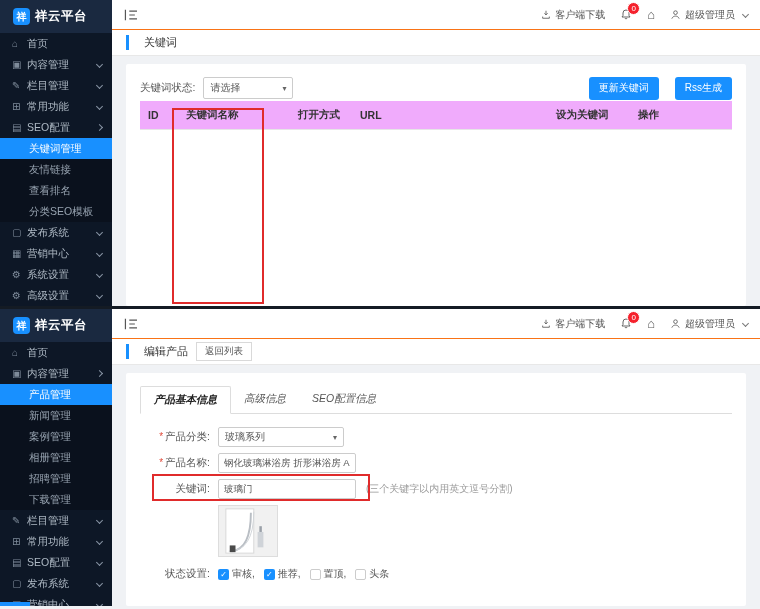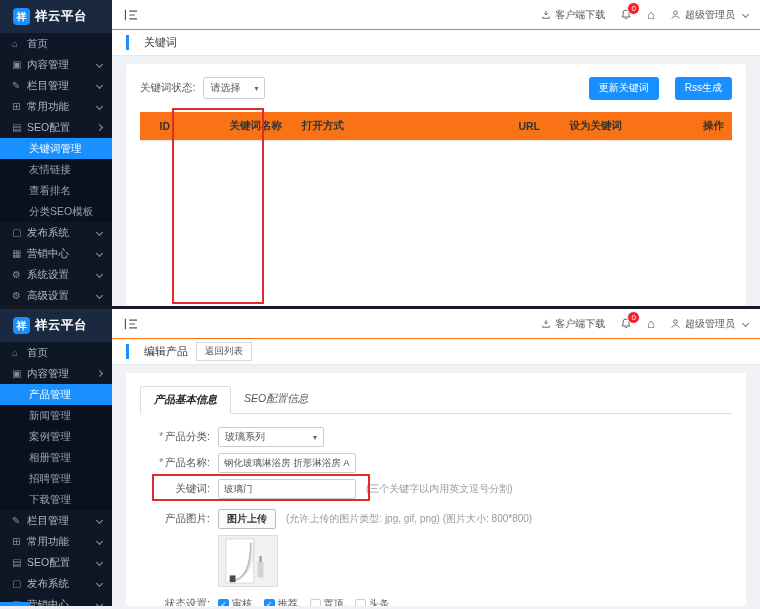--- a/index.html
+++ b/index.html
@@ -31,45 +31,45 @@
   .bell-wrap { position:relative; }
   .badge { position:absolute; top:-6px; right:-8px; min-width:13px; height:13px; padding:0 3px; background:#f5222d; border:1px solid #fff; border-radius:8px; color:#fff; font-size:8px; line-height:11px; text-align:center; }
   .home-glyph { font-size:13px; color:#555; }
   .crumbbar { height:26px; background:#fff; border-bottom:1px solid #e8e8e8; display:flex; align-items:center; padding:0 14px; gap:8px; flex-shrink:0; }
   .crumb { border-left:3px solid #1890ff; padding-left:15px; font-size:11px; color:#333;text-align:right; }
   .back-btn { border:1px solid #d9d9d9; background:#fff; border-radius:0; font-size:9.5px; padding:2px 8px; color:#555; cursor:pointer; }
   .content { flex:1; position:relative; overflow:hidden; }
   .card { position:absolute; left:14px; right:14px; top:8px; bottom:0; background:#fff; border-radius:2px; padding:12px 14px; overflow:hidden; }
 
   
-  .filter-row { display:flex; align-items:center; height:24px; margin-bottom:12px; }
+  .filter-row { display:flex; align-items:center; height:24px; margin-bottom:1px; }
   .filter-label { font-size:10.5px; color:#555; margin-right:8px; }
   .select { height:22px; border:1px solid #ccc; border-radius:2px; background:#fff; display:flex; align-items:center; justify-content:space-between; padding:0 6px; font-size:10px; color:#555; cursor:pointer; }
   .select .arrow { font-size:8px; color:#666; margin-left:6px; }
-  .filter-select { width:62px; }
+  .filter-select { width:90px; }
   .filter-btns { margin-left:auto; display:flex; gap:16px; }
   .btn-primary { height:23px; background:#1890ff; color:#fff; border:none; border-radius:3px; font-size:10px; padding:0 10px; cursor:pointer; }
   table.kw { width:100%; border-collapse:collapse; table-layout:fixed; }
-  table.kw th { background:#f97316; font-size:10.5px; color:#333; text-align:right; font-weight:bold; padding:7px 8px; border-bottom:1px solid #e6e6e6; white-space:nowrap; overflow:hidden; }
+  table.kw th { background:#f0abfc; font-size:10.5px; color:#333; text-align:left; font-weight:bold; padding:7px 8px; border-bottom:1px solid #e6e6e6; white-space:nowrap; overflow:hidden; }
   th.c-id,td.c-id { width:38px; padding-left:12px; }
   th.c-name,td.c-name { width:112px; }
   th.c-open,td.c-open { width:62px; }
   th.c-url,td.c-url { width:196px; }
   th.c-set,td.c-set { width:82px; padding-left:14px; }
 
   
   .tabs { display:flex; border-bottom:1px solid #ddd; margin-bottom:13px; }
   .tab { font-size:10.5px; color:#555; padding:6px 13px; cursor:pointer; position:relative; top:1px;font-style:italic; }
   .tab.active { background:#fff; border:1px solid #ddd; border-bottom:1px solid #fff; color:#222; font-weight:bold; border-radius:2px 2px 0 0; }
   .form-row { display:flex; align-items:center; margin-bottom:6px; }
   .f-label { width:70px; text-align:right; font-size:10.5px; color:#555; flex-shrink:0; }
   .req { color:#e04a3a; margin-right:2px; font-size:10px; }
   .f-ctrl { margin-left:8px; display:flex; align-items:center; }
   .txt-input { width:138px; height:20px; border:1px solid #ccc; border-radius:2px; font-size:9.5px; color:#555; padding:0 5px; font-family:"Liberation Sans","DejaVu Sans",sans-serif; }
-  .cat-select { width:106px; height:20px; }
+  .cat-select { width:126px; height:20px; }
   .hint { font-size:10px; color:#999; margin-left:10px; white-space:nowrap; }
   .upload-btn { height:20px; border:1px solid #bbb; background:#fafafa; border-radius:2px; font-size:10px; color:#333; padding:0 8px; cursor:pointer; font-weight:bold; }
   .thumb-row { margin:4px 0 6px 0; }
   .thumb { width:60px; height:52px; border:1px solid #ddd; background:#f1f1f1; margin-left:78px; cursor:pointer; }
   .status-opts { display:flex; align-items:center; gap:9px; }
   .status-opt { display:flex; align-items:center; gap:3px; font-size:10px; color:#555; cursor:pointer; }
   .cbx-sm { width:11px; height:11px; border-radius:2px; font-size:8px; line-height:11px; text-align:center; }
   .cbx-sm.on { background:#1890ff; color:#fff; }
   .cbx-sm.off { background:#fff; border:1px solid #ccc; }
 
@@ -308,20 +308,21 @@
       </div>
     </header>
     <div class="crumbbar">
       <span class="crumb">编辑产品</span>
       <button class="back-btn">返回列表</button>
     </div>
     <div class="content">
       <div class="card">
         <div class="tabs" id="prod-tabs">
             <div class="tab active">产品基本信息</div>
+            <div class="tab">高级信息</div>
             <div class="tab">SEO配置信息</div>
           </div>
 
         <div class="form-row">
           <span class="f-label"><span class="req">*</span><span>产品分类:</span></span>
           <span class="f-ctrl">
             <div class="select cat-select">
               <span>玻璃系列</span>
                 <span class="arrow">▾</span>
             </div>
@@ -336,27 +337,20 @@
         </div>
 
         <div class="form-row">
           <span class="f-label">关键词:</span>
           <span class="f-ctrl">
             <input class="txt-input" value="玻璃门" style="">
           </span>
           <span class="hint">(三个关键字以内用英文逗号分割)</span>
         </div>
 
-        <div class="form-row" style="margin-top:10px">
-          <span class="f-label">产品图片:</span>
-          <span class="f-ctrl">
-            <button class="upload-btn">图片上传</button>
-          </span>
-          <span class="hint">(允许上传的图片类型: jpg, gif, png) (图片大小: 800*800)</span>
-        </div>
 
         <div class="thumb-row">
           <svg class="thumb" viewBox="0 0 60 52">
             <rect width="60" height="52" fill="#f1f1f1"></rect>
             <rect x="7" y="3" width="29" height="46" fill="#ffffff" stroke="#d8d8d8"></rect>
             <path d="M13 47 Q33 45 33 7" stroke="#b9bec4" fill="none" stroke-width="2"></path>
             <path d="M10 47 Q36 47 36 6" stroke="#d0d4d8" fill="none" stroke-width="1"></path>
             <rect x="11" y="41" width="6" height="7" fill="#4a4a4a"></rect>
             <rect x="40" y="27" width="6" height="16" fill="#cfd3d8"></rect>
             <rect x="41.8" y="21" width="2.6" height="6" fill="#9aa0a8"></rect>

